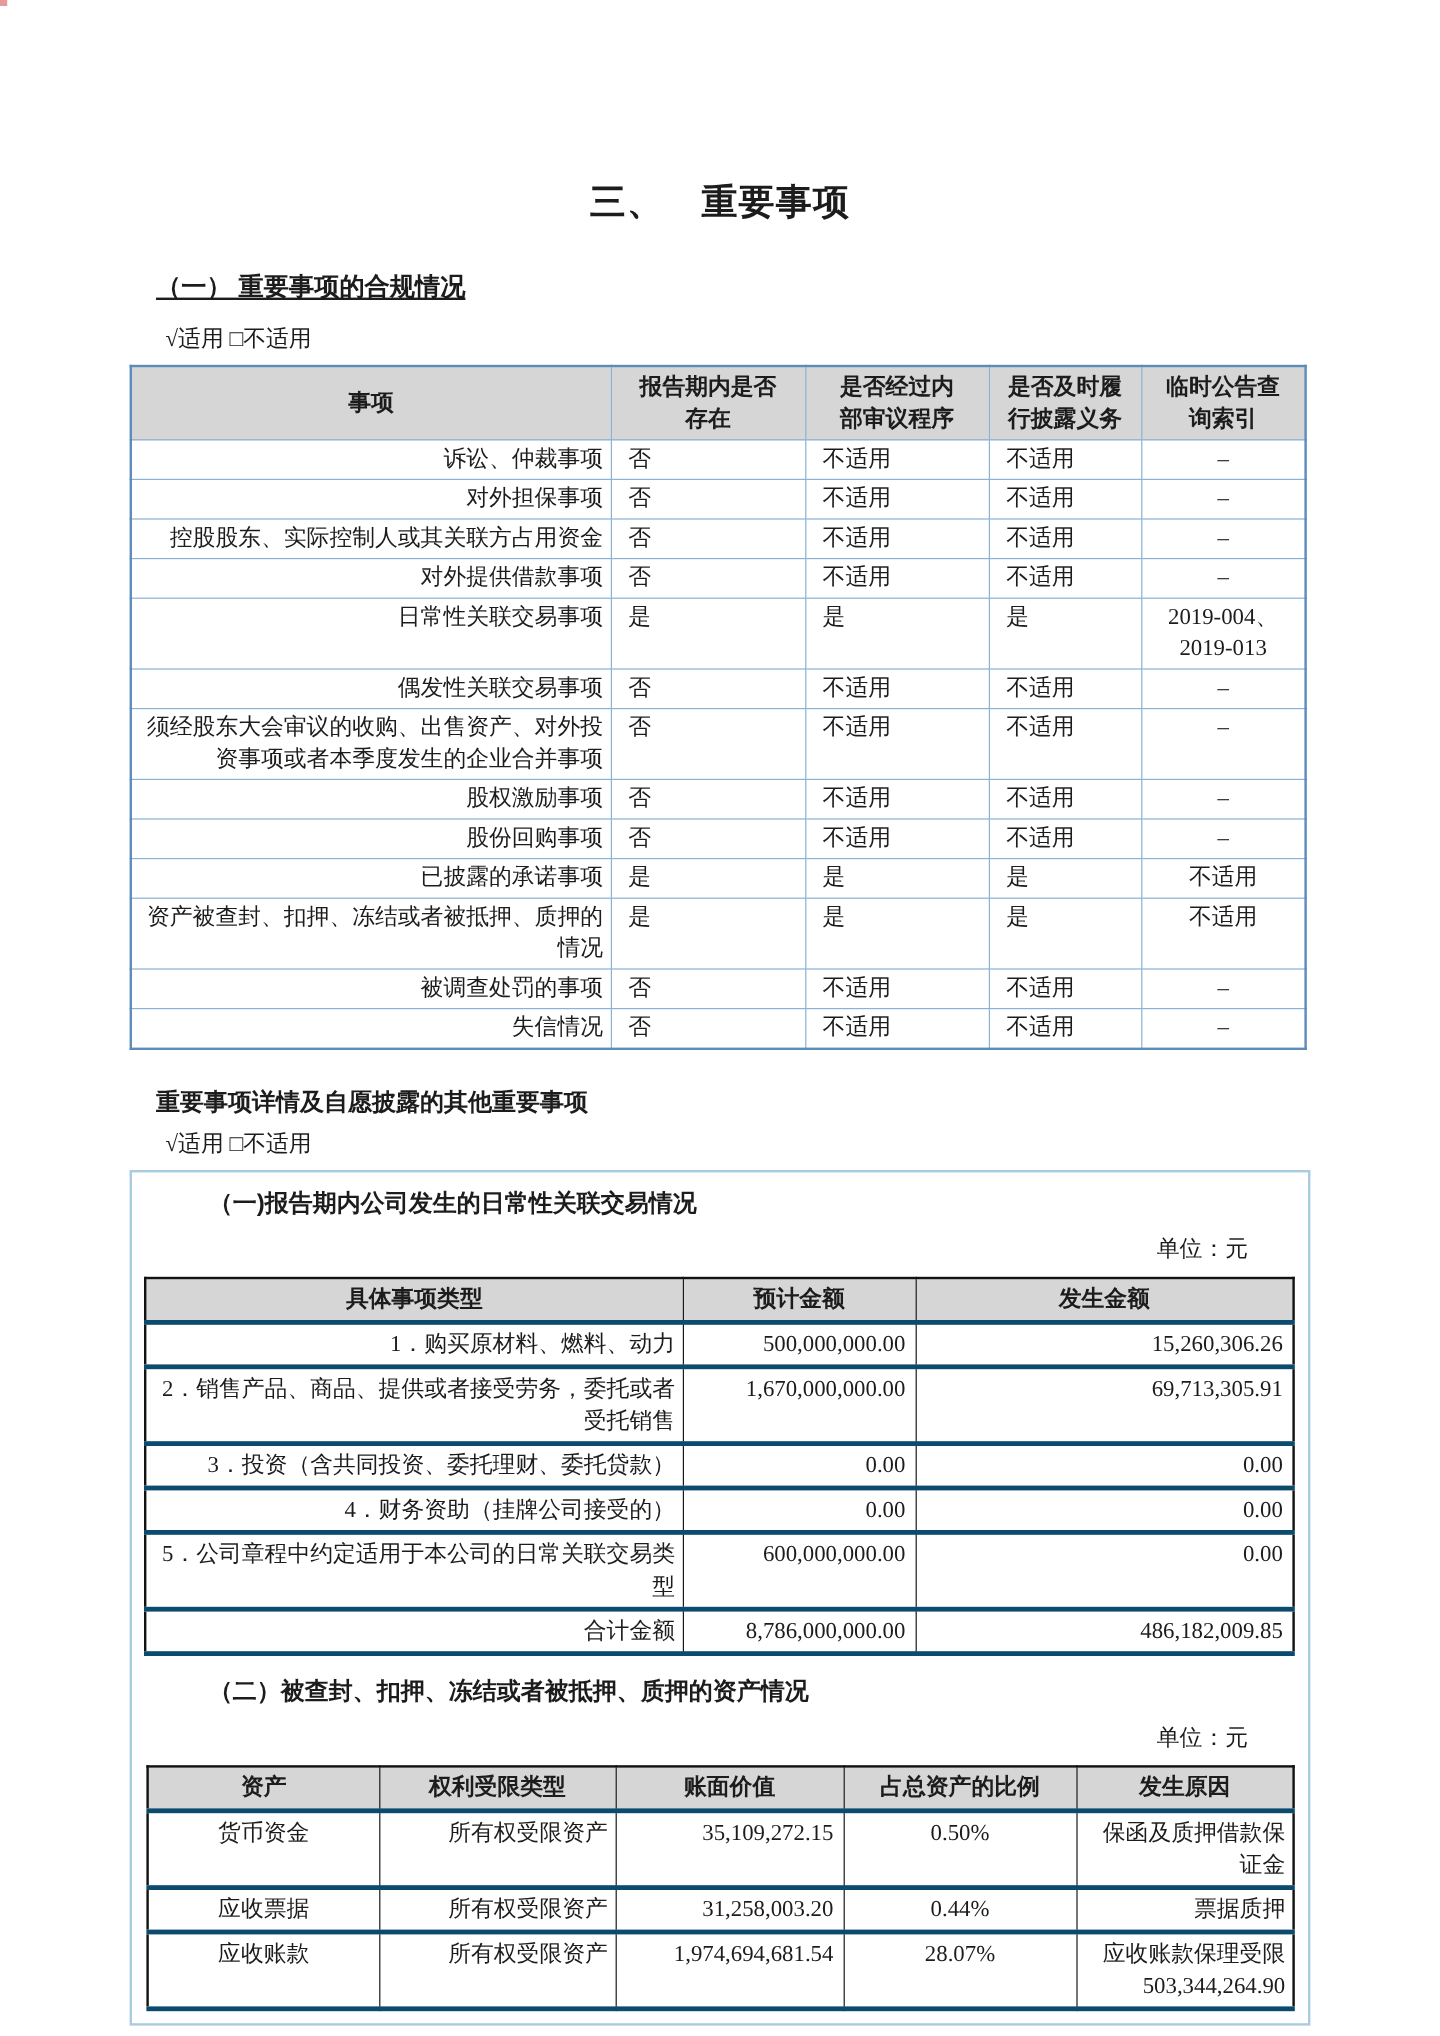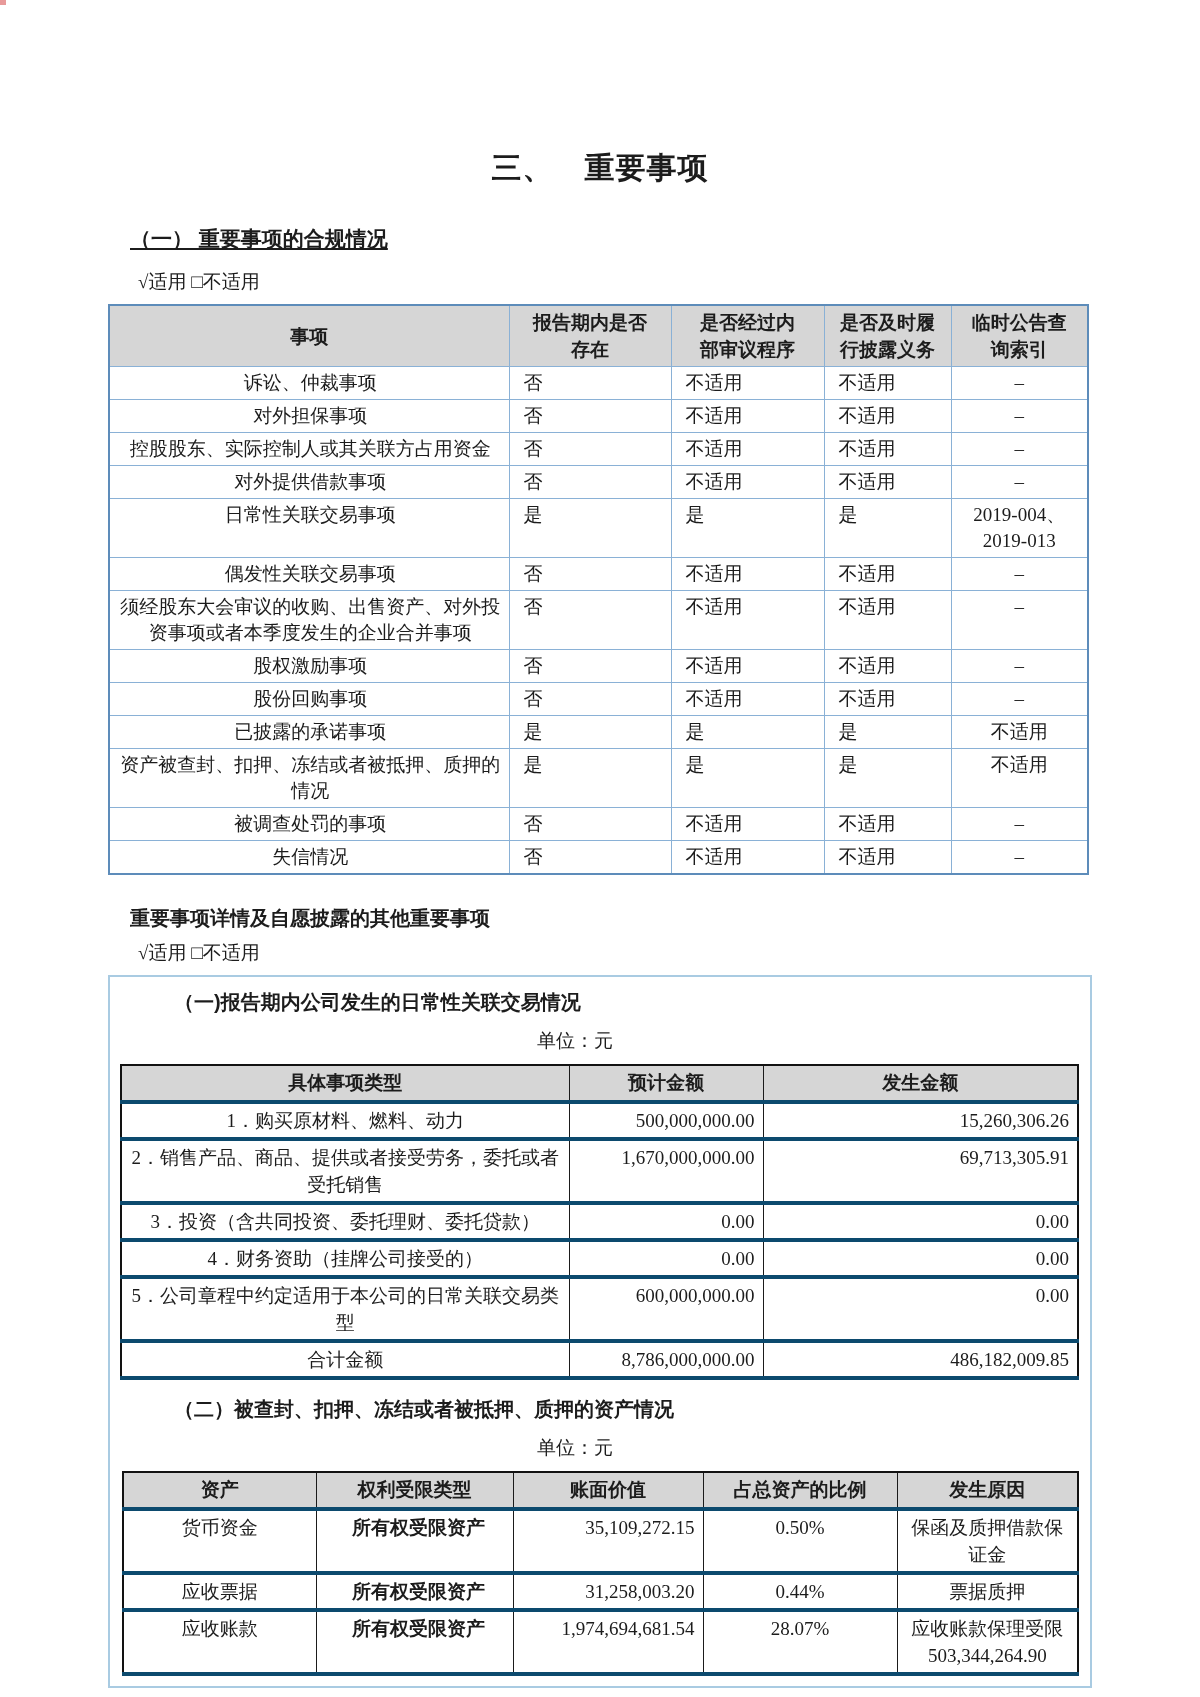--- a/index.html
+++ b/index.html
@@ -50,23 +50,23 @@
   .tb th{
     background:#d6d6d6;
     font-family:"Liberation Sans","DejaVu Sans",sans-serif;
     font-weight:700;font-size:19px;line-height:28px;
     text-align:center;vertical-align:middle;padding:3px 4px;
   }
   .tb td{padding:3px 6px;line-height:27px;vertical-align:top;white-space:pre-line;}
   .t2{width:957px;margin-left:10px;}
   .t3{width:955px;margin-left:12px;margin-bottom:6px;}
   
-  td.al{text-align:center;}
+  td.al{text-align:right;}
   td.alp{text-align:left;padding-left:14px;}
-  td.all{text-align:center;padding-left:14px;font-weight:bold;}
+  td.all{text-align:right;padding-left:14px;}
   td.ac{text-align:center;}
   td.ar{text-align:right;padding-right:8px;}
   .t1 td.al{padding-left:8px;}
   
   .detail-heading{
     font-family:"Liberation Sans","DejaVu Sans",sans-serif;
     font-weight:700;font-size:20px;
     margin:0 0 8px 22px;
   }
   .bluebox{
@@ -74,21 +74,21 @@
     width:980px;
     padding:10px 0 4px 0;
     margin-top:2px;
   }
   .subhead{
     font-family:"Liberation Sans","DejaVu Sans",sans-serif;
     font-weight:700;font-size:20px;
     margin:2px 0 12px 64px;
   }
   .subhead.second{margin-top:16px;}
-  .unit{text-align:center;margin:0 50px 10px 0;font-size:19px;}
+  .unit{text-align:right;margin:0 50px 10px 0;font-size:19px;}
 </style>
 </head>
 <body>
 
 <div class="page">
   <div class="scan-mark"></div>
   <div class="content">
 
     <h1 class="doc-title">三、　重要事项</h1>
 

